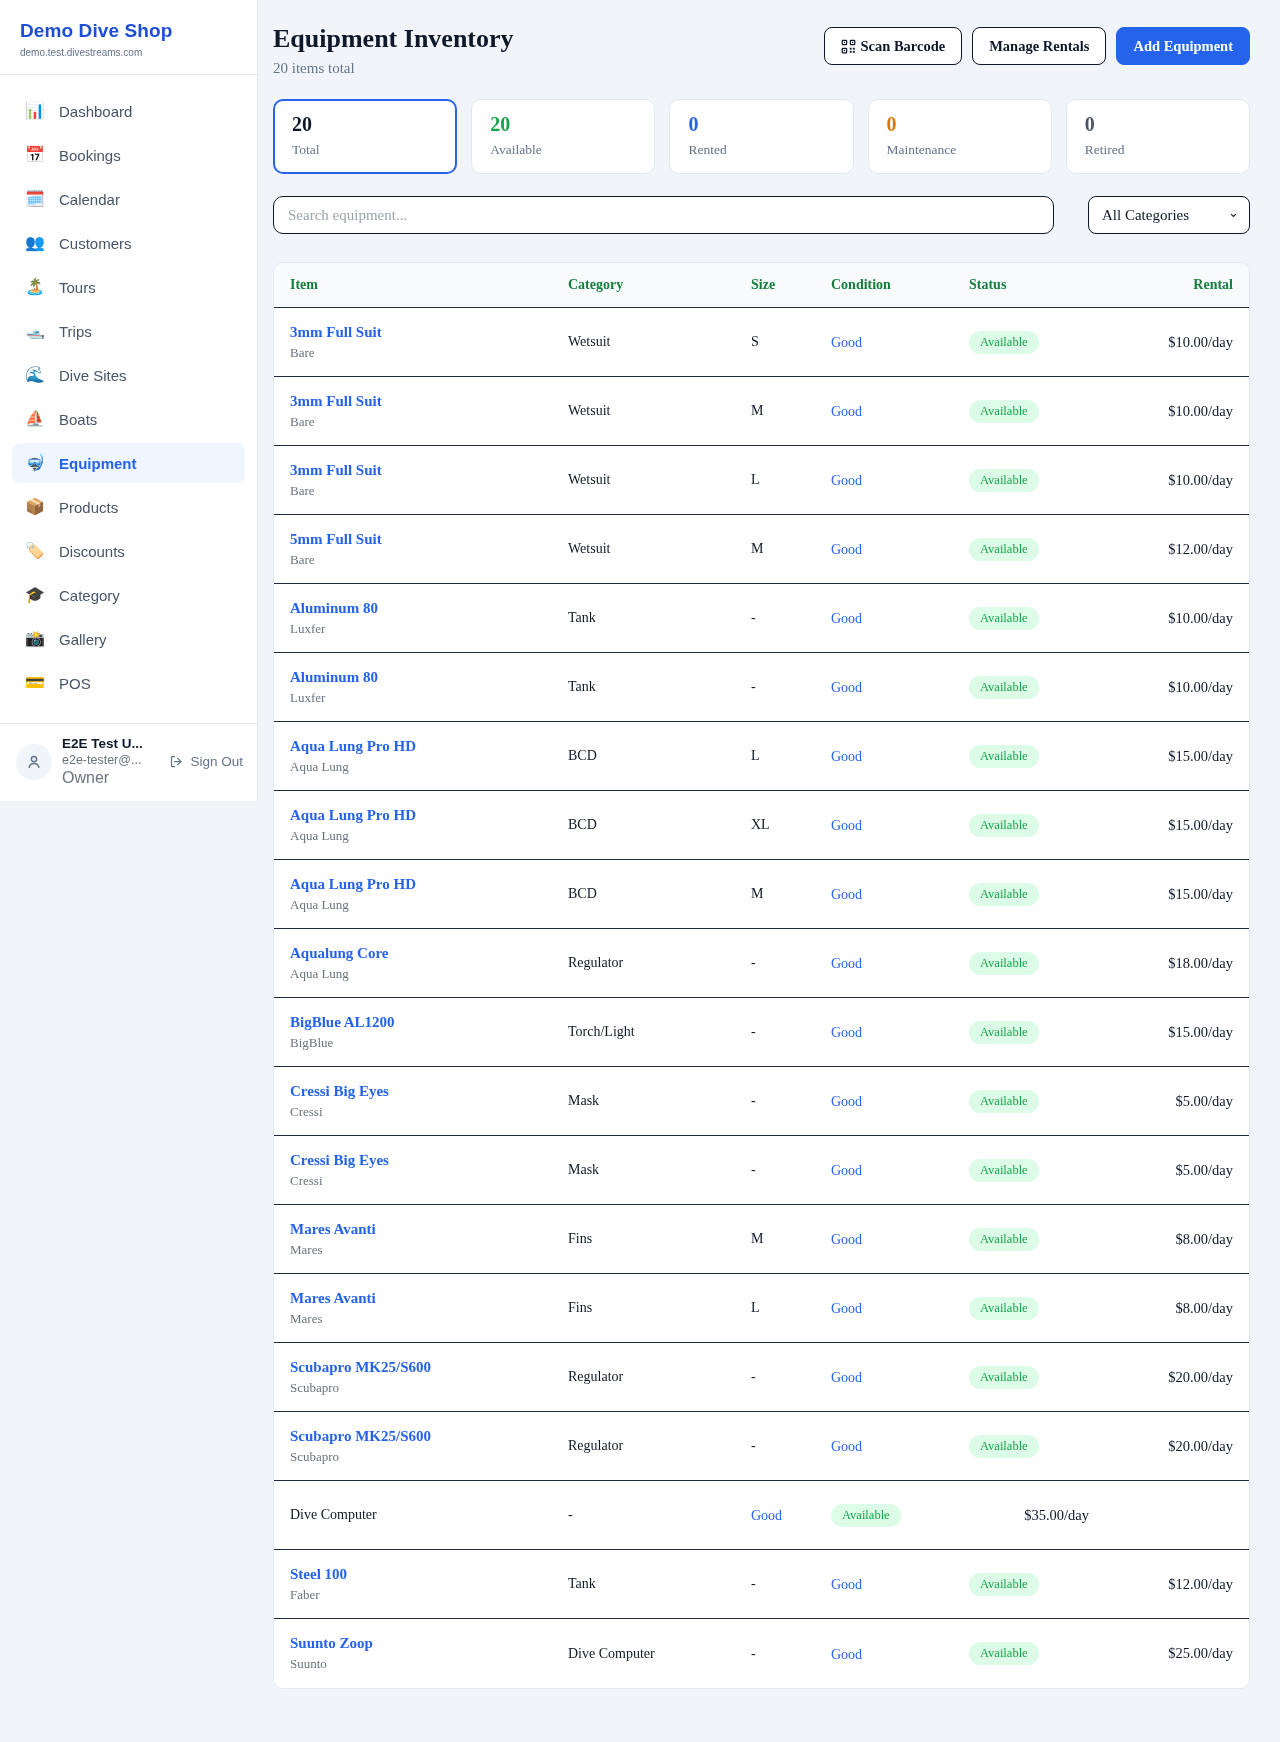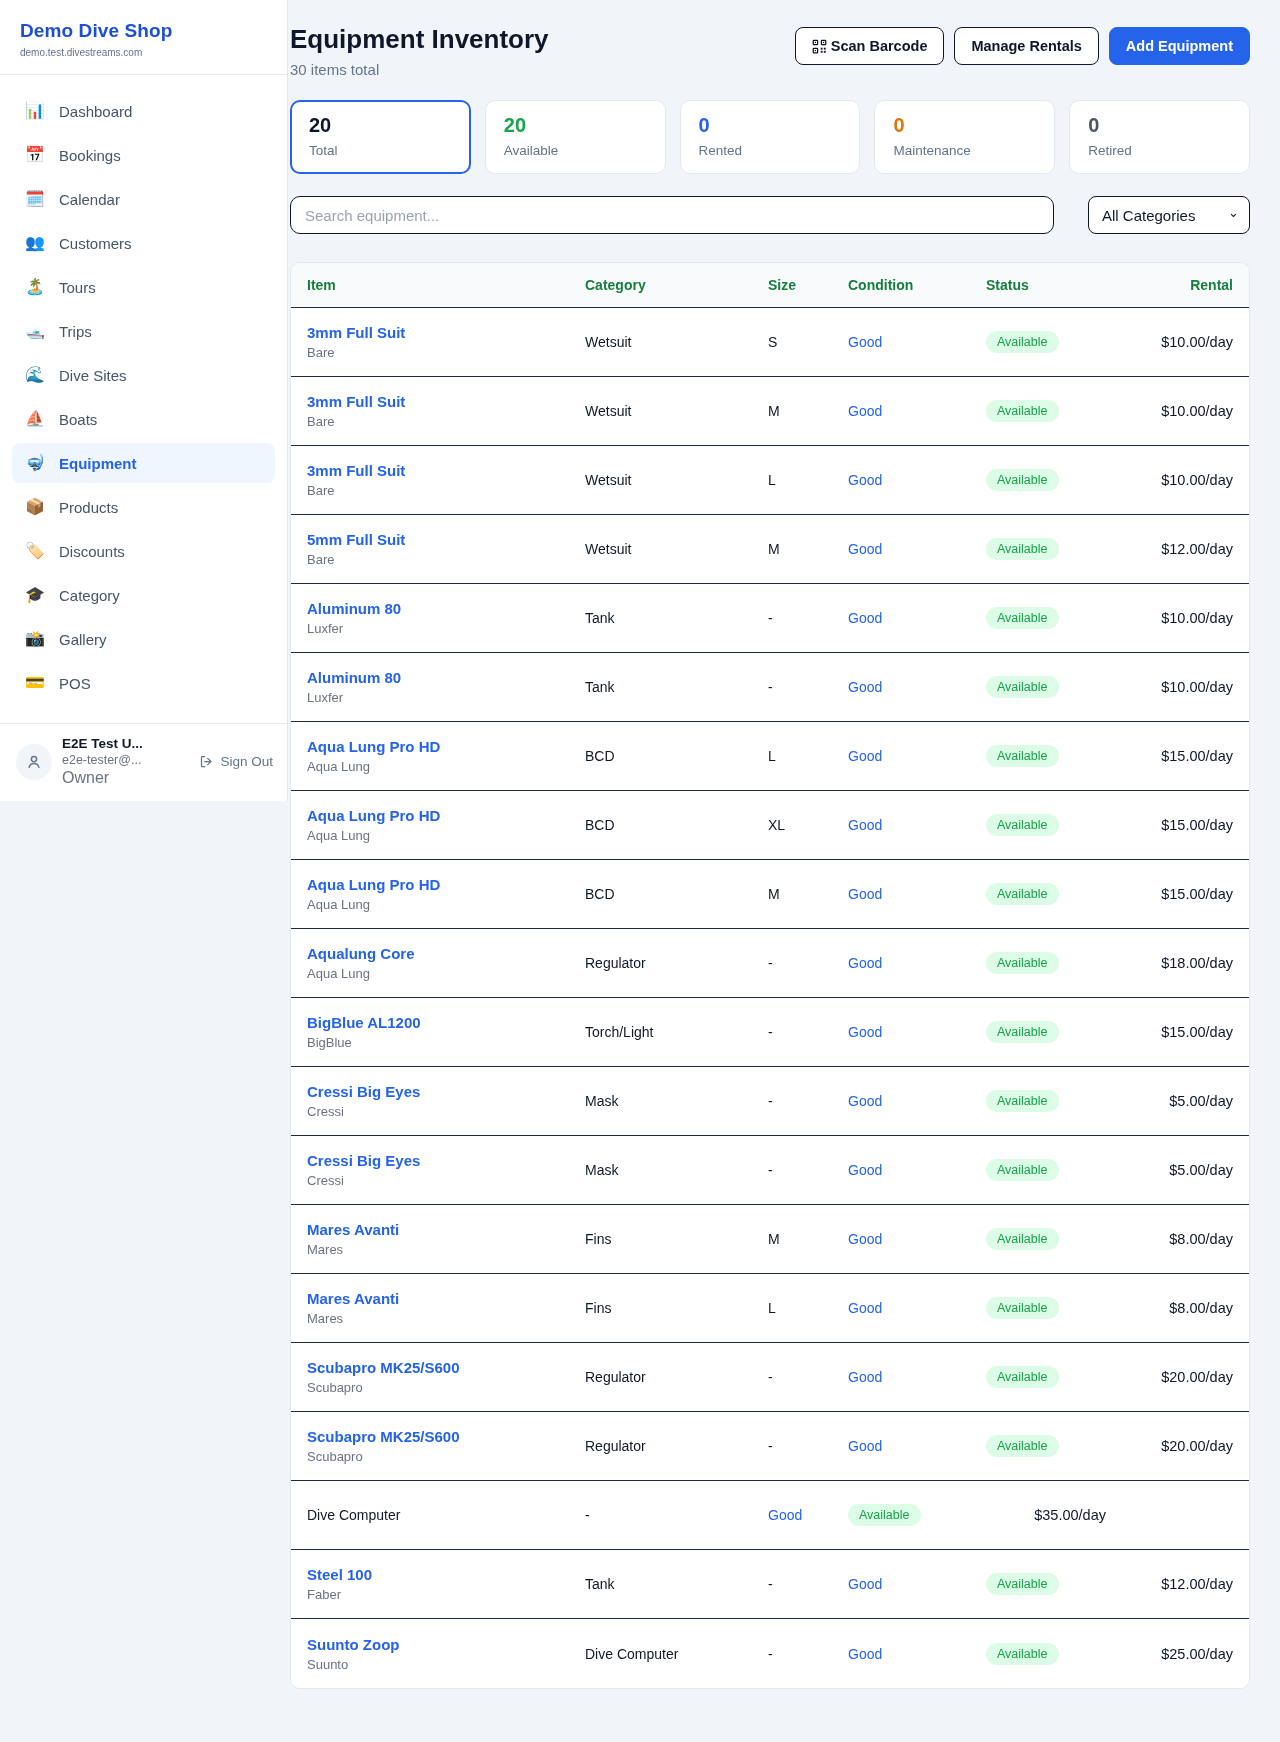--- a/index.html
+++ b/index.html
@@ -8,21 +8,21 @@
     font-family:"Liberation Sans", sans-serif;
     background:#f1f5f9;
     color:#0f172a;
     position:relative;
     overflow:hidden;
   }
 
   
   .sidebar {
     position:absolute; left:0; top:0;
-    width:288px; height:801px;
+    width:258px; height:801px;
     background:#ffffff;
     border-right:1px solid #e5e7eb;
     display:flex; flex-direction:column;
   }
   .logo-block { padding:20px 20px 16px 20px; border-bottom:1px solid #e5e7eb; }
   .logo-title { font-size:19px; font-weight:800; color:#1d4ed8; letter-spacing:.1px; }
   .logo-sub { font-size:10px; color:#64748b; margin-top:5px; }
   .nav { padding:16px 12px 8px 12px; }
   .nav-item {
     display:flex; align-items:center; gap:13px;
@@ -47,21 +47,21 @@
   .user-name { font-size:13.5px; font-weight:700; color:#111827; }
   .user-email { font-size:12.5px; color:#6b7280; margin-top:2px; }
   .user-role { font-size:16px; color:#6b7280; margin-top:2px; }
   .signout-btn {
     display:flex; align-items:center; gap:6px;
     font-size:13.5px; color:#64748b; cursor:pointer; white-space:nowrap;
     background:none; border:none; font-family:inherit;
   }
 
   
-  .main { position:absolute; left:258px; top:0; right:0; padding:24px 30px 13px 32px; }
+  .main { position:absolute; left:241px; top:0; right:0; padding:24px 30px 13px 32px;font-family:Liberation Serif, serif; }
   .page-header { display:flex; justify-content:space-between; align-items:flex-start; }
   .page-title { font-size:26px; font-weight:800; color:#0f172a; }
   .page-subtitle { font-size:15px; color:#64748b; margin-top:6px; }
   .header-actions { display:flex; gap:10px; padding-top:3px; }
   .btn {
     display:flex; align-items:center; gap:4px;
     height:38px; padding:0 16px;
     border-radius:8px; font-size:14.5px; font-weight:600;
     font-family:inherit; cursor:pointer;
   }
@@ -217,21 +217,21 @@
       <span>Sign Out</span>
     </button>
   </div>
 </aside>
 
 <main class="main">
 
   <div class="page-header">
     <div>
       <div class="page-title">Equipment Inventory</div>
-      <div class="page-subtitle">30 items total</div>
+      <div class="page-subtitle">20 items total</div>
     </div>
     <div class="header-actions">
       <button class="btn btn-outline">
         <svg width="15" height="15" viewBox="0 0 24 24" fill="#0f172a">
           <rect x="2" y="2" width="7" height="7" rx="1" fill="none" stroke="#0f172a" stroke-width="2"></rect>
           <rect x="4.5" y="4.5" width="2" height="2"></rect>
           <rect x="15" y="2" width="7" height="7" rx="1" fill="none" stroke="#0f172a" stroke-width="2"></rect>
           <rect x="17.5" y="4.5" width="2" height="2"></rect>
           <rect x="2" y="15" width="7" height="7" rx="1" fill="none" stroke="#0f172a" stroke-width="2"></rect>
           <rect x="4.5" y="17.5" width="2" height="2"></rect>

